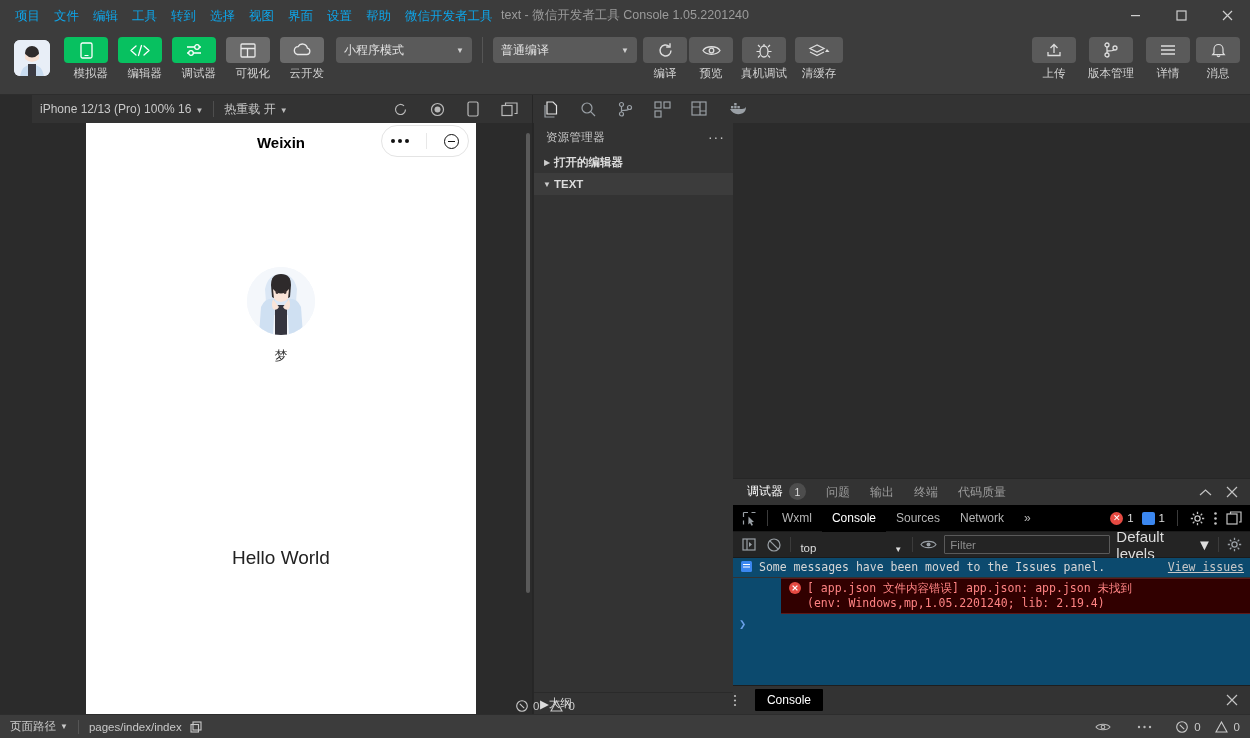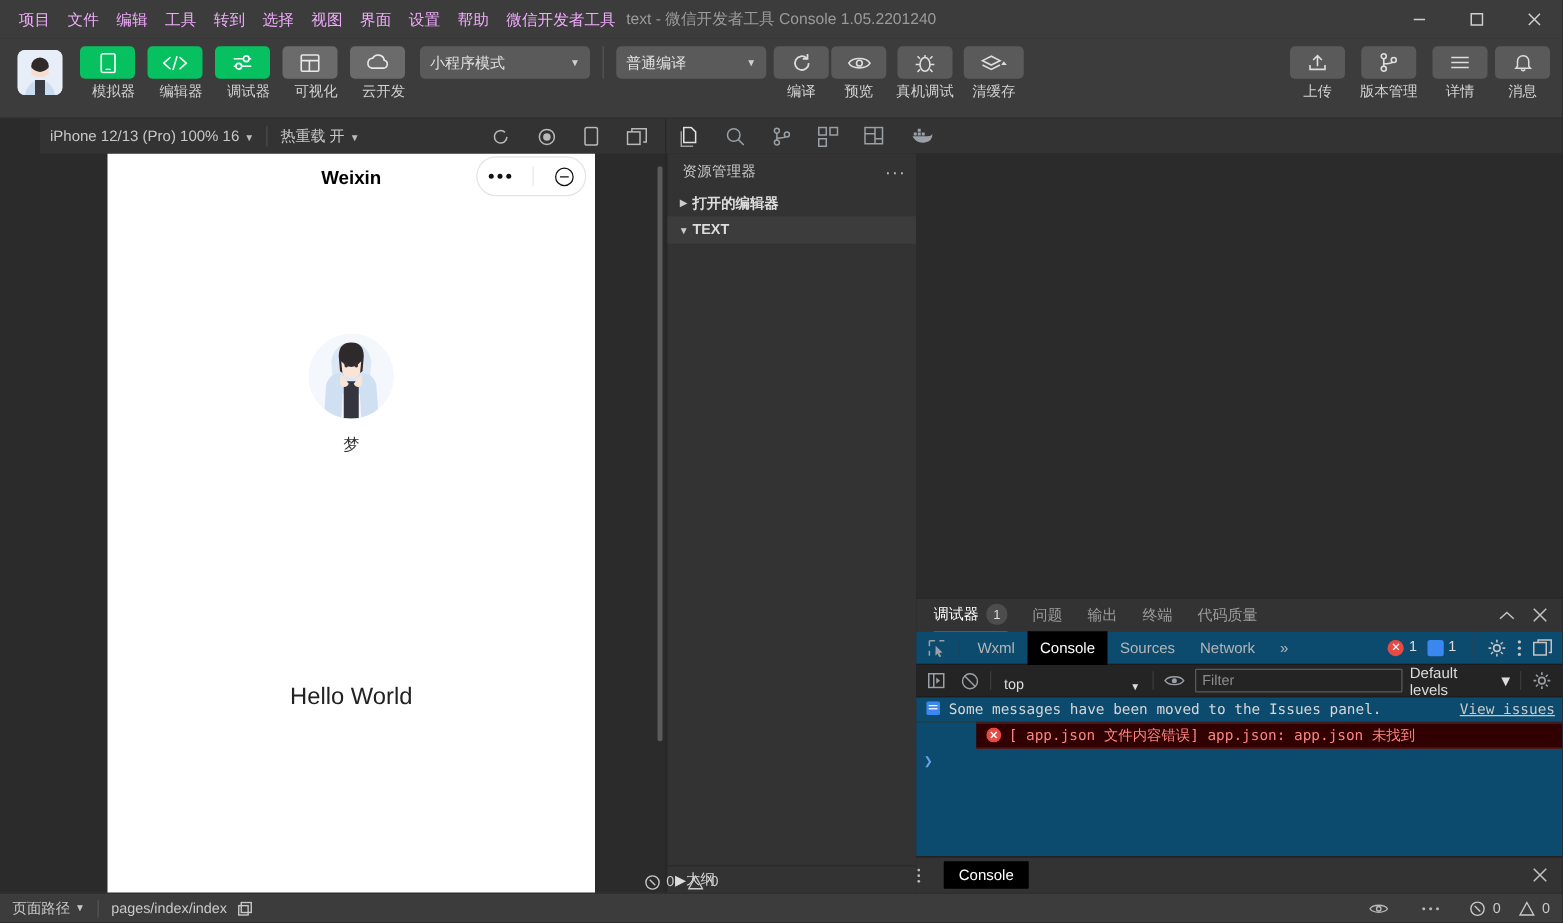--- a/index.html
+++ b/index.html
@@ -14,21 +14,21 @@
   }
   .app { width: 1250px; height: 738px; display: flex; flex-direction: column; position: relative; }
 
   
   .titlebar {
     height: 31px; background: #3c3c3c; display: flex; align-items: center;
     flex: 0 0 31px; position: relative;
   }
   .menu { display: flex; align-items: center; padding-left: 8px; }
   .menu-item {
-    padding: 4px 7px; font-size: 12.5px; color: #f0abfc; line-height: 16px;
+    padding: 4px 7px; font-size: 12.5px; color: #0ea5e9; line-height: 16px;
     white-space: nowrap; cursor: default;
   }
   .title-text {
     position: absolute; left: 0; right: 0; text-align: center;
     font-size: 12.5px; color: #9b9b9b; pointer-events: none;
   }
   .winbtns { margin-left: auto; display: flex; height: 31px; z-index: 2; }
   .winbtn {
     width: 46px; height: 31px; display: flex; align-items: center; justify-content: center;
     color: #cfcfcf;
@@ -61,21 +61,21 @@
 
   .tsep { width: 1px; height: 26px; background: #555; margin: 0 10px; }
 
   .select {
     height: 26px; background: #5a5a5a; border-radius: 4px;
     display: flex; align-items: center; padding: 0 8px;
     font-size: 12px; color: #e0e0e0; cursor: default; position: relative;
   }
   .select .caret { margin-left: auto; font-size: 8px; color: #d0d0d0; padding-left: 14px; }
   .select.mode { width: 136px; margin-left: 6px; }
-  .select.compile { width: 120px; }
+  .select.compile { width: 144px; }
   .selgrp { display: flex; align-items: flex-start; }
 
   .iconbtn {
     display: flex; flex-direction: column; align-items: center; cursor: default;
     margin-right: 2px;
   }
   .iconbtn .box {
     width: 44px; height: 26px; border-radius: 4px; background: #5a5a5a;
     display: flex; align-items: center; justify-content: center; color: #ddd;
   }
@@ -177,21 +177,21 @@
   }
   .ptab.active { color: #fff; border-bottom: 1px solid #e0e0e0; }
   .ptab .badge {
     margin-left: 6px; min-width: 17px; height: 17px; border-radius: 9px; background: #4d4d4d;
     color: #ddd; font-size: 10.5px; display: flex; align-items: center; justify-content: center;
     padding: 0 4px;
   }
   .panel-tabs .pt-right { margin-left: auto; display: flex; align-items: center; gap: 14px; padding-right: 12px; color: #c3c3c3; }
 
   .dt-tabs {
-    height: 27px; background: #0c4a6e; display: flex; align-items: center;
+    height: 27px; background: #000000; display: flex; align-items: center;
     flex: 0 0 27px; padding-left: 4px; border-bottom: 1px solid #1b1b1b;
   }
   .dt-ic { width: 26px; height: 24px; display: flex; align-items: center; justify-content: center; color: #9aa0a6; }
   .dt-sep { width: 1px; height: 16px; background: #3b3b3b; margin: 0 4px; }
   .dttab {
     padding: 0 10px; height: 27px; display: flex; align-items: center;
     font-size: 12px; color: #b5b5b5; cursor: default;
   }
   .dttab.active { background: #000; color: #fff; }
   .dt-tabs .dt-right { margin-left: auto; display: flex; align-items: center; gap: 8px; padding-right: 8px; }
@@ -209,21 +209,21 @@
   .ct-select {
     width: 124px; height: 19px; display: flex; align-items: flex-end; font-size: 11.5px;
     color: #ddd; padding: 0 4px;
   }
   .ct-select .caret { margin-left: auto; font-size: 8px; }
   .ct-filter {
     width: 166px; height: 19px; background: #242424; border: 1px solid #5a5a5a;
     font-size: 11.5px; color: #ddd; padding: 0 5px; outline: none; border-radius: 1px;
   }
   .ct-filter::placeholder { color: #8d8d8d; }
-  .ct-levels { font-size: 12px; color: #ddd; display: flex; align-items: center; gap: 4px; }
+  .ct-levels { font-size: 15px; color: #ddd; display: flex; align-items: center; gap: 4px; }
 
   .console-body { flex: 1 1 auto; background: #0c4a6e; overflow: hidden; font-family: "DejaVu Sans Mono", "Liberation Mono", monospace; }
   .cmsg { display: flex; align-items: flex-start; padding: 2px 6px 2px 6px; font-size: 11.5px; line-height: 15px; }
   .cmsg.info-row { border-bottom: 1px solid #323232; color: #d6d6d6; }
   .cmsg.err-row { background: #310000; border-top: 1px solid #5c1a1a; border-bottom: 1px solid #5c1a1a; color: #ff8383; margin-left: 48px; }
   .cmsg .ic { flex: 0 0 16px; margin-right: 4px; display: flex; justify-content: center; padding-top: 1px; }
   .cmsg .txt { flex: 1 1 auto; }
   .cmsg .link { color: #c8c8c8; text-decoration: underline; white-space: nowrap; padding-left: 10px; }
   .cprompt { display: flex; align-items: center; padding: 3px 6px; color: #6aa0e8; font-size: 12px; }
 
@@ -727,20 +727,21 @@
               </div>
               <div class="cmsg err-row">
                 <span class="ic">
                   <svg width="12" height="12" viewBox="0 0 12 12">
                       <circle cx="6" cy="6" r="6" fill="#e64a42"></circle>
                       <path d="M3.6 3.6 L8.4 8.4 M8.4 3.6 L3.6 8.4" stroke="#fff" stroke-width="1.3"></path>
                     </svg>
                 </span>
                 <span class="txt">
                   <span>[ app.json 文件内容错误] app.json: app.json 未找到</span><br>
+                  <span>(env: Windows,mp,1.05.2201240; lib: 2.19.4)</span>
                 </span>
               </div>
               <div class="cprompt">
                 <span>❯</span>
               </div>
             </div>
 
             <div class="drawer">
               <span class="dots-v">
                 <svg width="4" height="13" viewBox="0 0 4 13">

